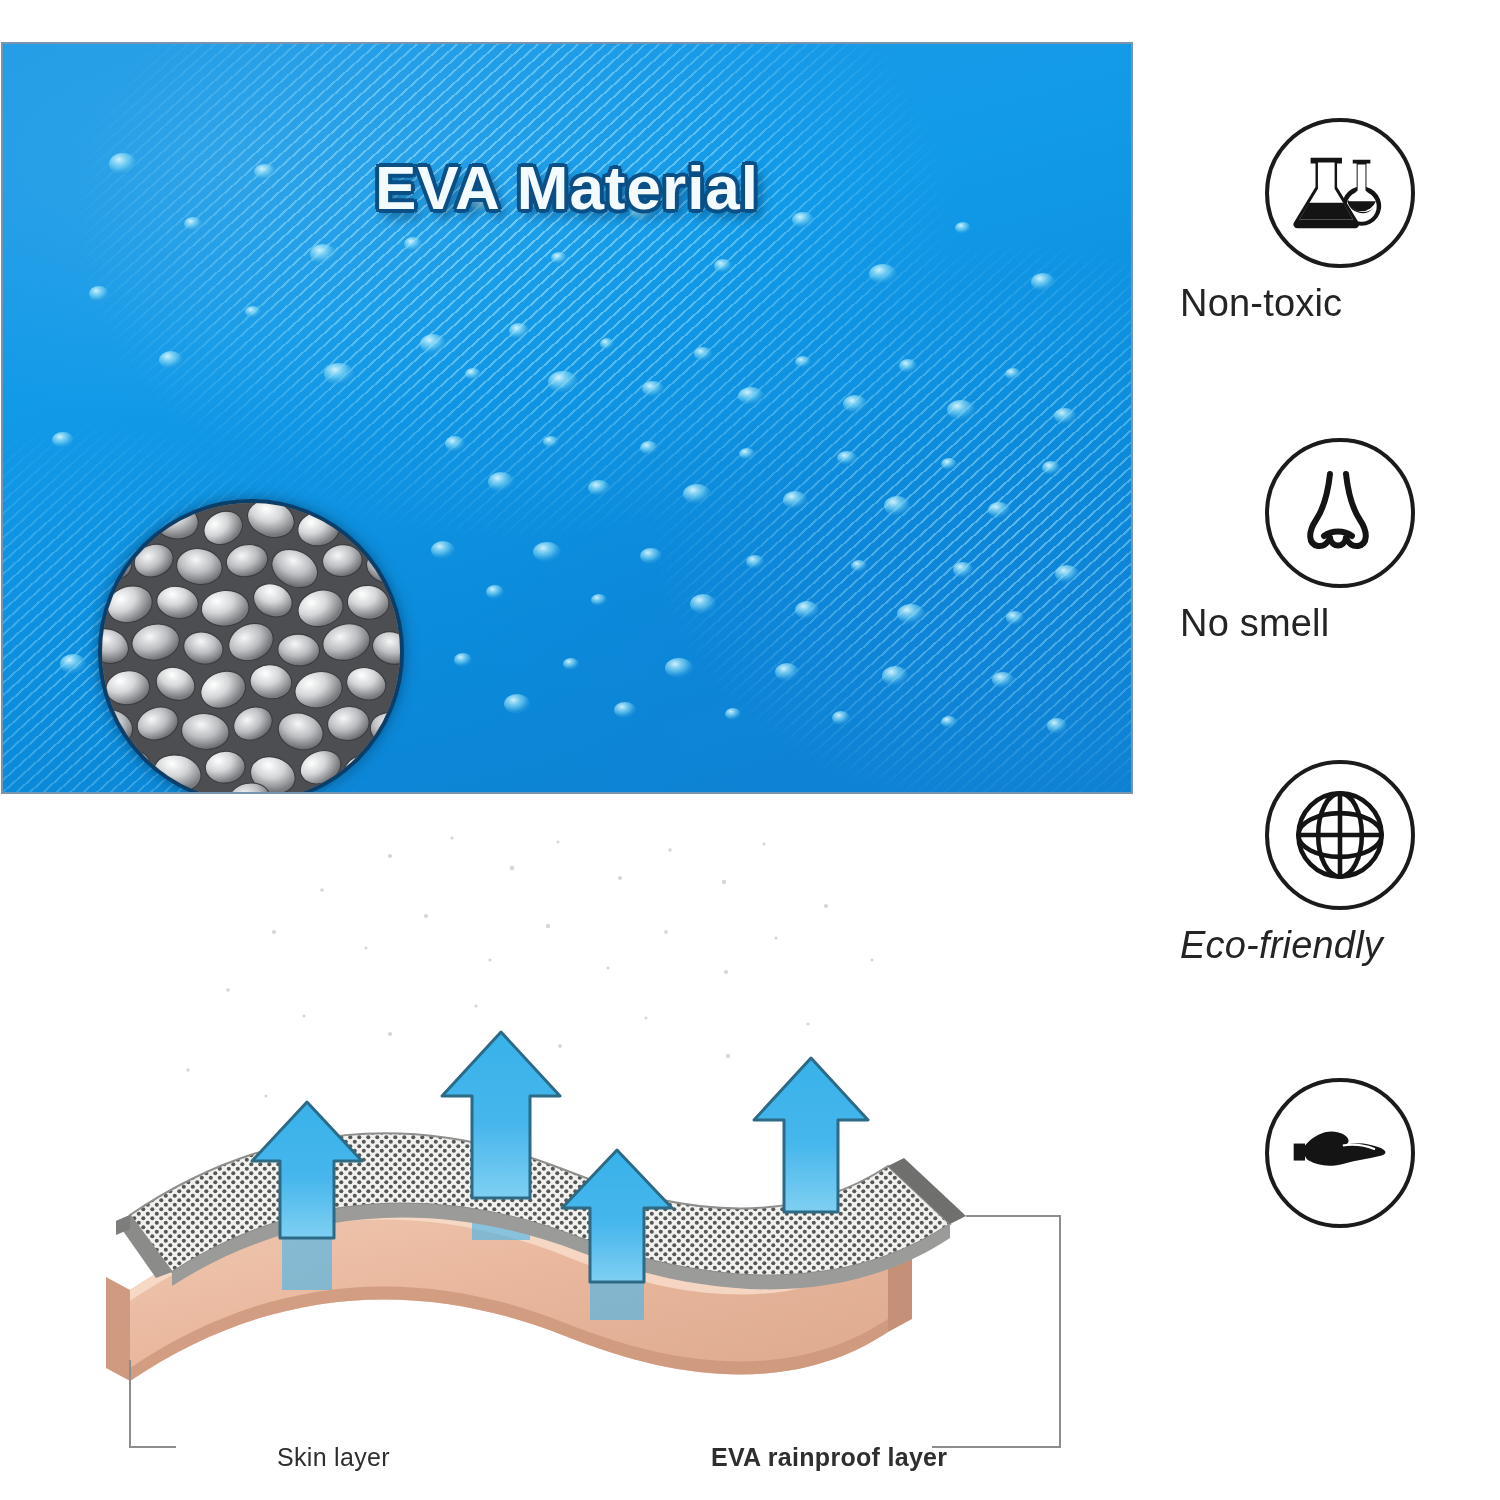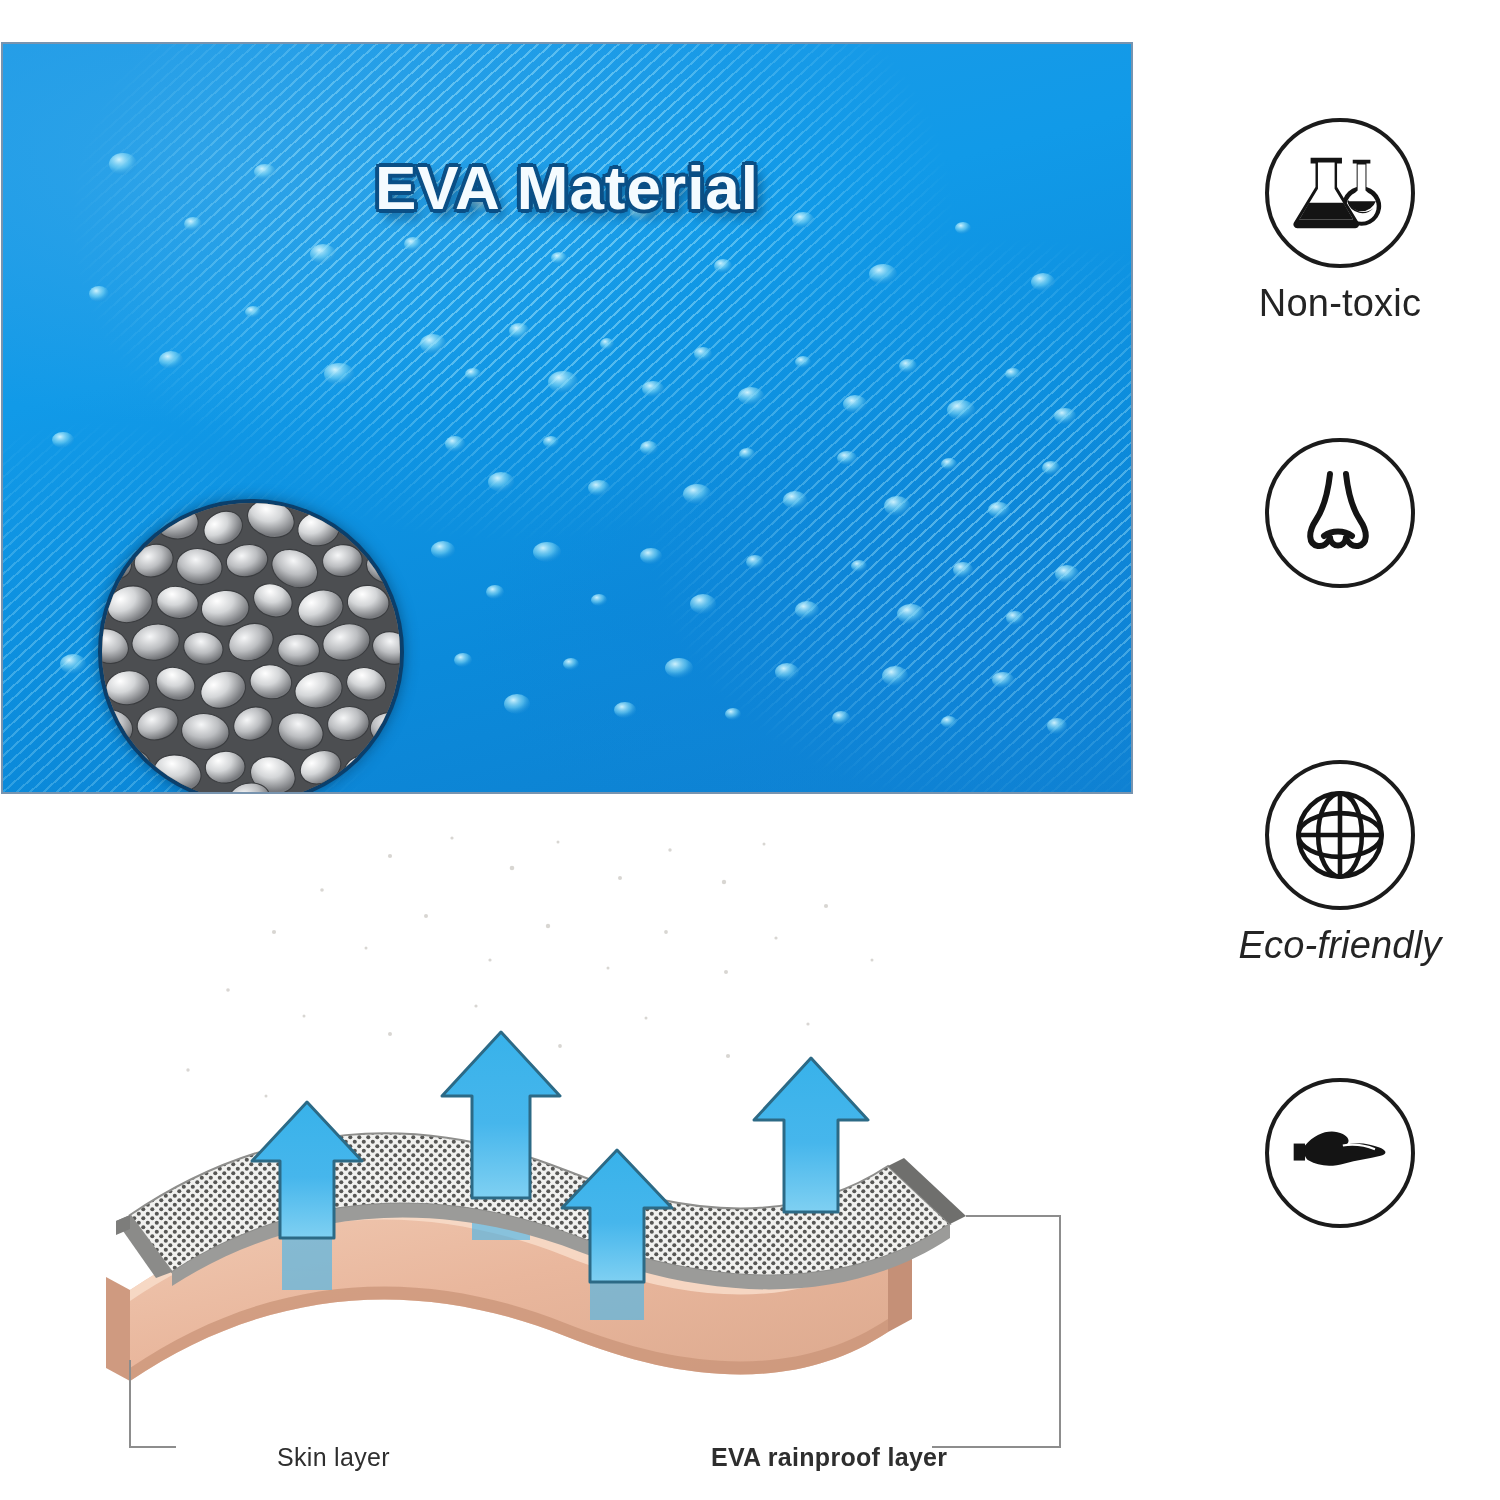--- a/index.html
+++ b/index.html
@@ -106,21 +106,21 @@
 
   
   #feature-column{
     position:absolute;
     left:1180px; top:60px;
     width:320px; height:1380px;
   }
   .feature{
     position:absolute;
     left:0; width:320px;
-    text-align:center;
+    text-align:left;
   }
   .feature .badge{
     width:150px;height:150px;
     margin:0 auto;
     border-radius:50%;
     border:4px solid #1b1b1b;
     display:flex;align-items:center;justify-content:center;
     box-sizing:border-box;
     background:#fff;
   }
@@ -552,20 +552,21 @@
                      C 61 81, 58 76, 56 72"></path>
 
             <path d="M40 72
                      C 42 82, 54 82, 56 72"></path>
 
             <path d="M34 70 C 42 64, 54 64, 62 70"></path>
           </g>
         </svg>
       </span>
     </div>
+    <div class="flabel">No smell</div>
   </div>
 
   <div class="feature" id="feature-2">
     <div class="badge">
       <span>
         <svg width="104" height="104" viewBox="0 0 100 100">
           <g fill="none" stroke="#141414" stroke-width="4.4">
             <circle cx="50" cy="50" r="40"></circle>
             <ellipse cx="50" cy="50" rx="21" ry="40"></ellipse>
             <ellipse cx="50" cy="50" rx="40" ry="21"></ellipse>

